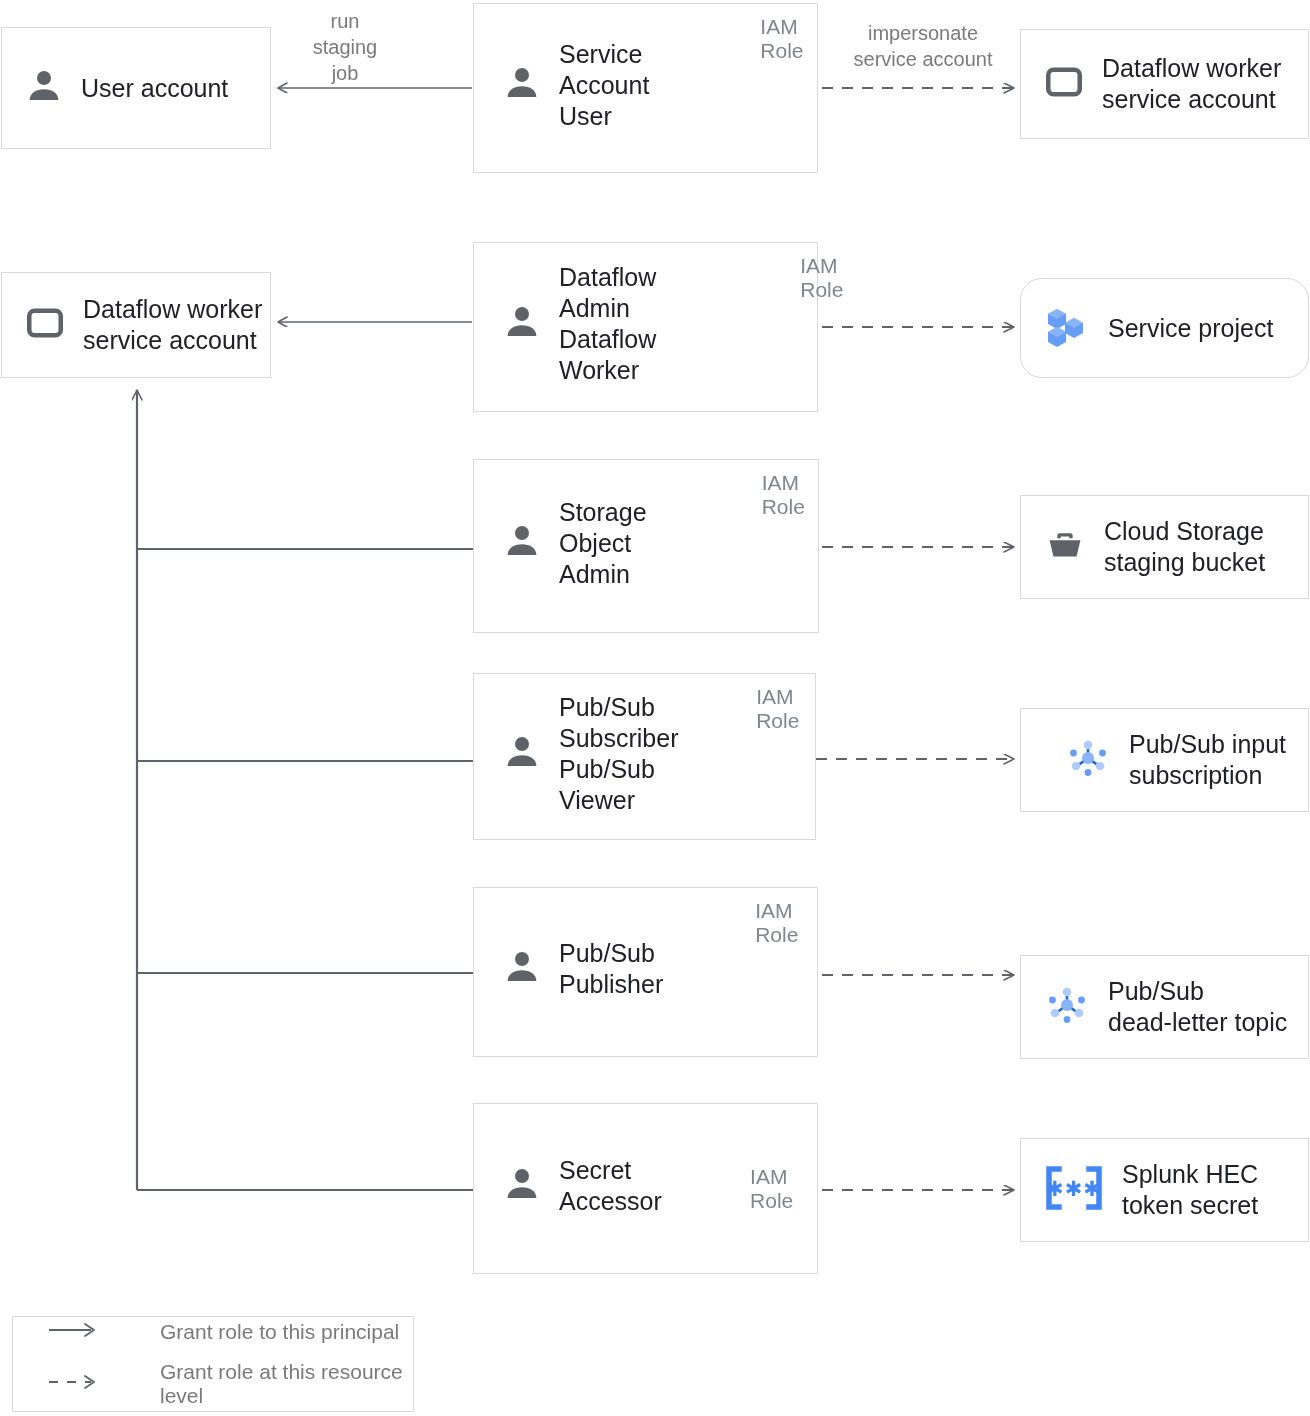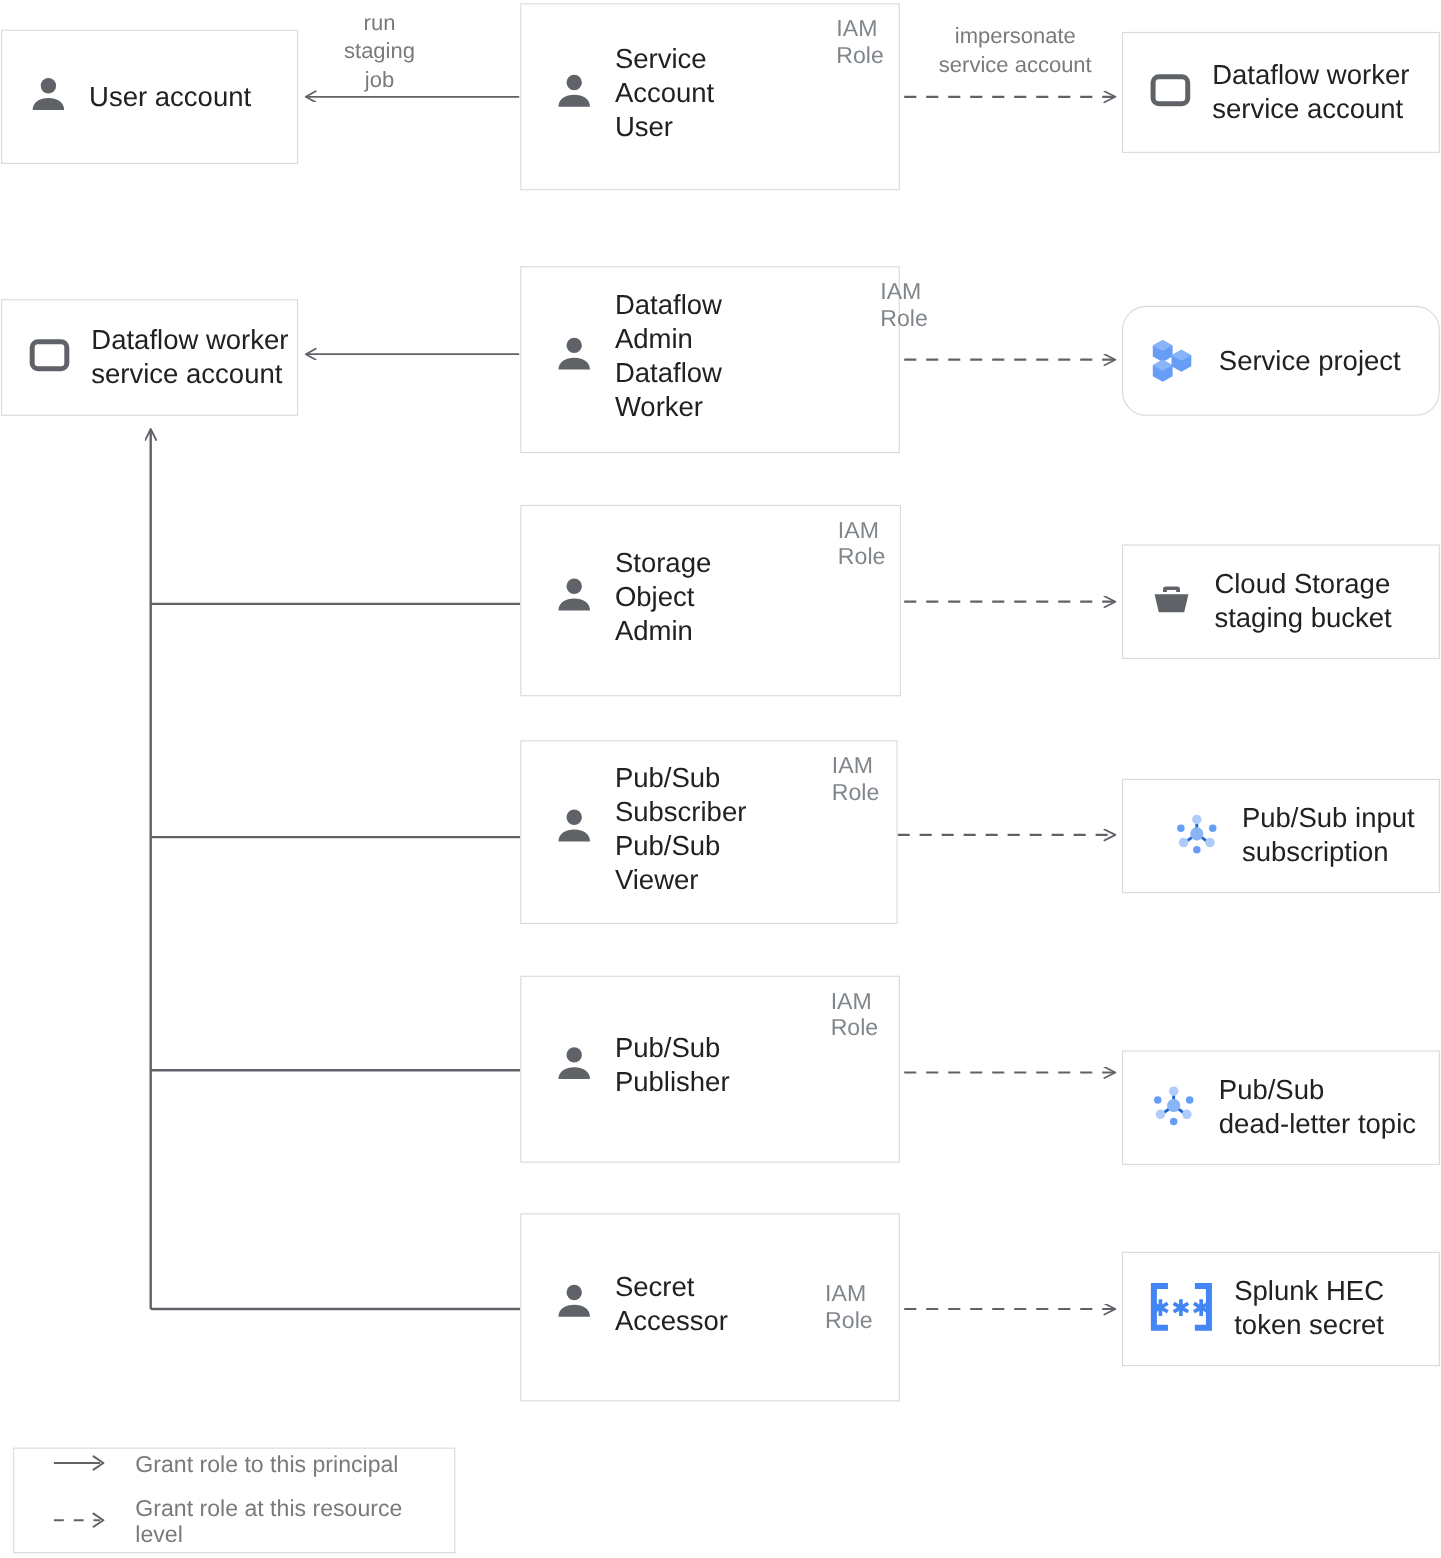--- a/index.html
+++ b/index.html
@@ -117,20 +117,21 @@
     padding-left: 34px;
   }
   .legend-row {
     display: flex;
     align-items: center;
     gap: 24px;
   }
   .legend-row .legend-text {
     font-size: 21px;
     color: #7a7a7a;
+    margin-left: 37px;
   }
 </style>
 </head>
 <body>
 
 <div id="canvas">
 
   <svg class="wires" viewBox="0 0 1310 1416">
     <defs>
       <marker id="arrowSolid" markerWidth="14" markerHeight="14" refX="11" refY="5" orient="auto" markerUnits="userSpaceOnUse">

